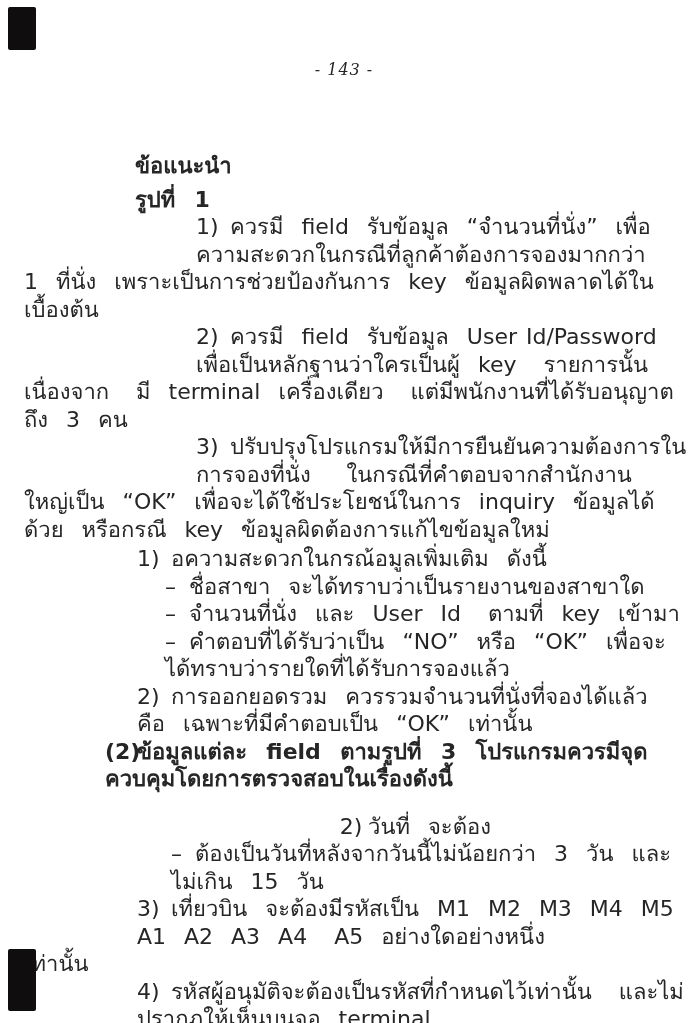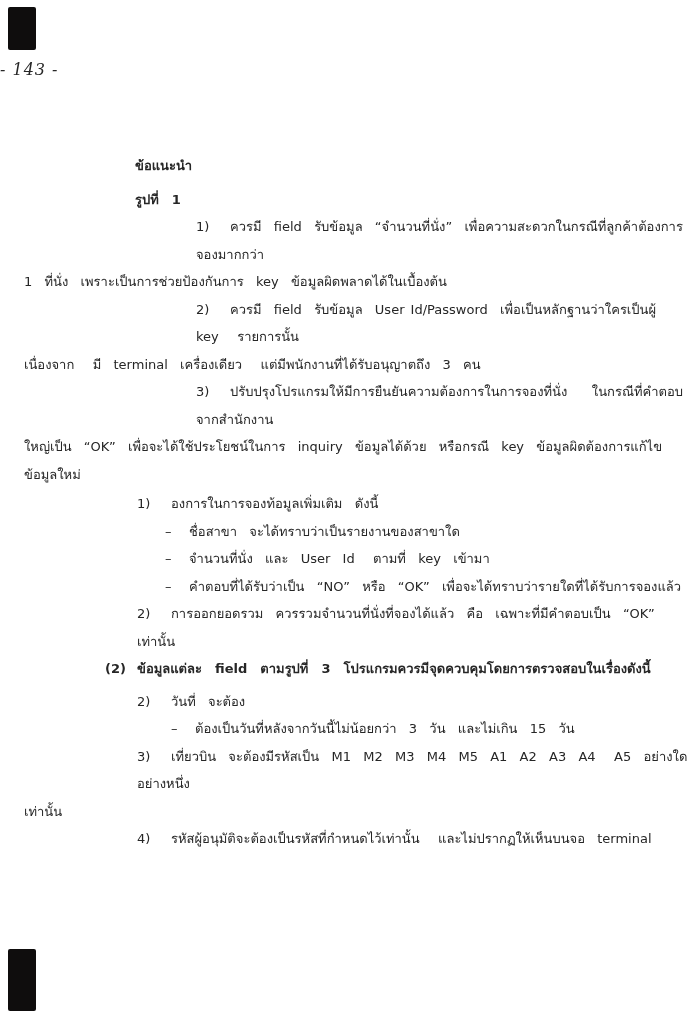--- a/index.html
+++ b/index.html
@@ -10,49 +10,49 @@
     color:#262626;
     font-family:"DejaVu Sans",sans-serif;
     overflow:hidden;
     box-sizing:border-box;
     padding-top:58px;
   }
   .scan-mark{position:absolute;background:#0f0d0d;border-radius:2px;}
   .scan-mark.top{left:8px;top:7px;width:28px;height:43px;}
   .scan-mark.bottom{left:8px;top:949px;width:28px;height:62px;}
   .pageno{
-    text-align:left;
+    text-align:center;
     font-family:"DejaVu Serif",serif;
     font-style:italic;
     font-size:16px;
     letter-spacing:1px;
     line-height:24px;
   }
   .ln{
-    font-size:13px;
+    font-size:22px;
     line-height:27.5px;
     white-space:pre-wrap;
     word-spacing:2px;
   }
   .b{font-weight:bold;}
   .num{display:inline-block;}
   .w34{width:34px;}
   .w32{width:32px;}
   .w24{width:24px;}
   
   .ml-h{margin-left:135px;}      
   .ml-i1{margin-left:196px;}     
   .ml-0{margin-left:24px;}        
   .ml-i2{margin-left:137px;}     
   .ml-d{margin-left:165px;}      
   .ml-d2{margin-left:171px;}     
   .ml-g{margin-left:105px;}     
   
   .mt70{margin-top:70px;}
-  .mt8{margin-top:8px;}   .mt6{margin-top:6px;}   .mt5{margin-top:5px;}
+  .mt8{margin-top:8px;}   .mt6{margin-top:6px;}   .mt5{margin-top:20px;text-align:center;}
   .mt4{}   .mt2{margin-top:2px;}
 </style>
 </head>
 <body>
 
 <div class="page">
 
   <div class="scan-mark top"></div>
   <div class="scan-mark bottom"></div>
 
@@ -65,21 +65,21 @@
   <div class="ln ml-i1 mt4"><span class="num w34">1)</span><span>ควรมี  field  รับข้อมูล  “จำนวนที่นั่ง”  เพื่อความสะดวกในกรณีที่ลูกค้าต้องการจองมากกว่า</span></div>
   <div class="ln ml-0">1  ที่นั่ง  เพราะเป็นการช่วยป้องกันการ  key  ข้อมูลผิดพลาดได้ในเบื้องต้น</div>
 
   <div class="ln ml-i1"><span class="num w34">2)</span><span>ควรมี  field  รับข้อมูล  User Id/Password  เพื่อเป็นหลักฐานว่าใครเป็นผู้  key   รายการนั้น</span></div>
   <div class="ln ml-0">เนื่องจาก   มี  terminal  เครื่องเดียว   แต่มีพนักงานที่ได้รับอนุญาตถึง  3  คน</div>
 
   <div class="ln ml-i1"><span class="num w34">3)</span><span>ปรับปรุงโปรแกรมให้มีการยืนยันความต้องการในการจองที่นั่ง    ในกรณีที่คำตอบจากสำนักงาน</span></div>
   <div class="ln ml-0">ใหญ่เป็น  “OK”  เพื่อจะได้ใช้ประโยชน์ในการ  inquiry  ข้อมูลได้ด้วย  หรือกรณี  key  ข้อมูลผิดต้องการแก้ไขข้อมูลใหม่</div>
 
 
-  <div class="ln ml-i2 mt2"><span class="num w34">1)</span><span>องการในการจองท้อมูลเพิ่มเติม  ดังนี้</span></div>
+  <div class="ln ml-i2 mt2"><span class="num w34">1)</span><span>อความสะดวกในกรณ้อมูลเพิ่มเติม  ดังนี้</span></div>
   <div class="ln ml-d"><span class="num w24">–</span><span>ชื่อสาขา  จะได้ทราบว่าเป็นรายงานของสาขาใด</span></div>
   <div class="ln ml-d"><span class="num w24">–</span><span>จำนวนที่นั่ง  และ  User  Id   ตามที่  key  เข้ามา</span></div>
   <div class="ln ml-d"><span class="num w24">–</span><span>คำตอบที่ได้รับว่าเป็น  “NO”  หรือ  “OK”  เพื่อจะได้ทราบว่ารายใดที่ได้รับการจองแล้ว</span></div>
   <div class="ln ml-i2"><span class="num w34">2)</span><span>การออกยอดรวม  ควรรวมจำนวนที่นั่งที่จองได้แล้ว  คือ  เฉพาะที่มีคำตอบเป็น  “OK”  เท่านั้น</span></div>
 
   <div class="ln b ml-g mt4"><span class="num w32">(2)</span><span>ข้อมูลแต่ละ  field  ตามรูปที่  3  โปรแกรมควรมีจุดควบคุมโดยการตรวจสอบในเรื่องดังนี้</span></div>
 
   <div class="ln ml-i2 mt5"><span class="num w34">2)</span><span>วันที่  จะต้อง</span></div>
   <div class="ln ml-d2"><span class="num w24">–</span><span>ต้องเป็นวันที่หลังจากวันนี้ไม่น้อยกว่า  3  วัน  และไม่เกิน  15  วัน</span></div>
   <div class="ln ml-i2"><span class="num w34">3)</span><span>เที่ยวบิน  จะต้องมีรหัสเป็น  M1  M2  M3  M4  M5  A1  A2  A3  A4   A5  อย่างใดอย่างหนึ่ง</span></div>

